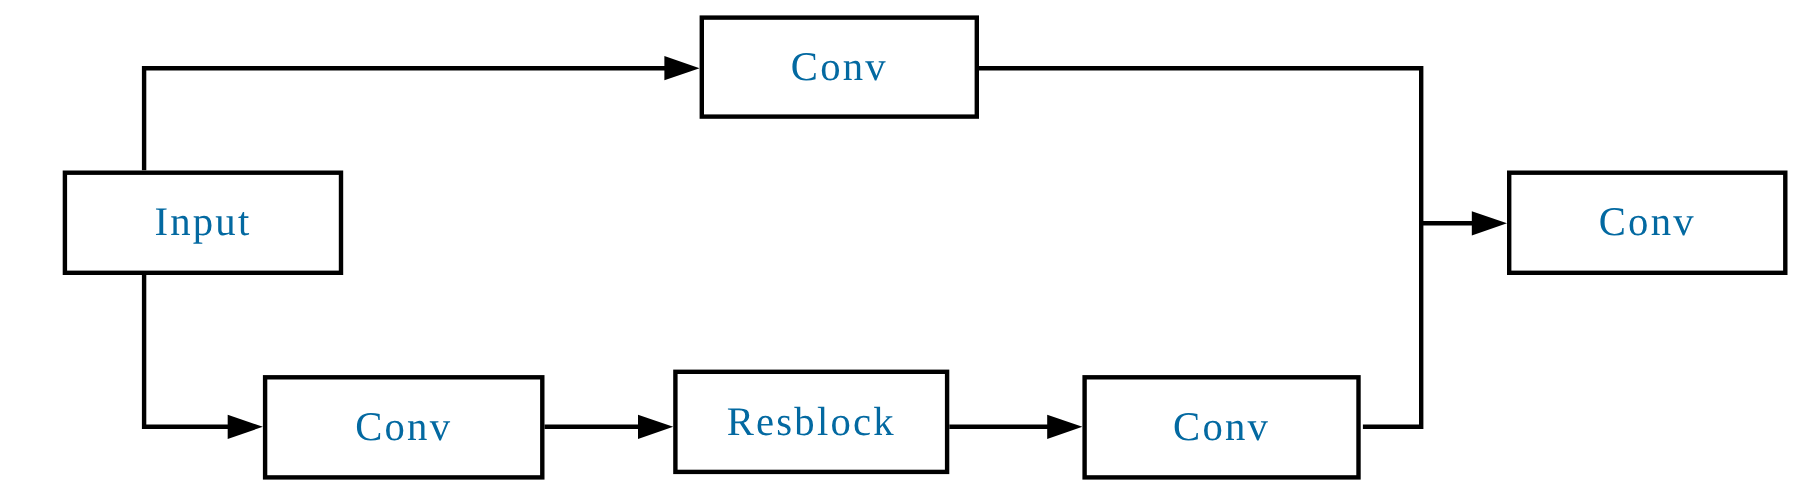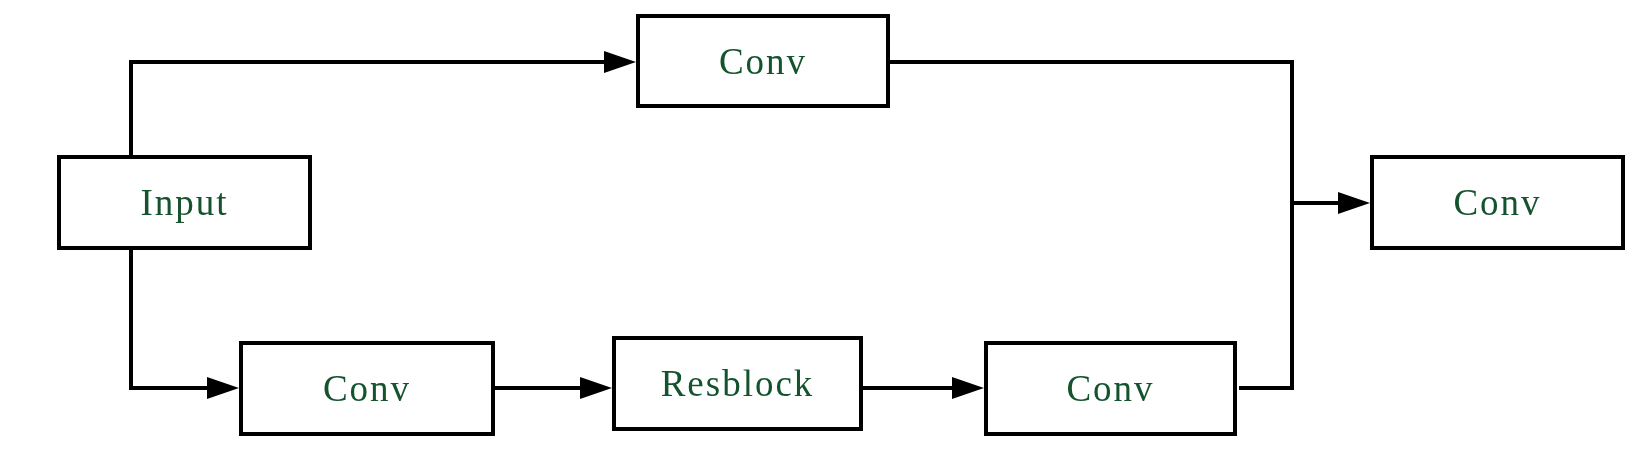--- a/index.html
+++ b/index.html
@@ -33,21 +33,21 @@
     stroke: none;
   }
   .node {
     position: absolute;
     box-sizing: border-box;
     border: 4px solid #000000;
     background: #ffffff;
     display: flex;
     align-items: center;
     justify-content: center;
-    color: #14532d;
+    color: #0369a1;
     font-size: 37px;
     letter-spacing: 2px;
     white-space: nowrap;
   }
   .node-input        { left: 13px;   top: 155px; width: 255px; height: 95px; margin-left: 44px; }
   .node-conv-top     { left: 636px;  top: 14px;  width: 254px; height: 94px; }
   .node-conv-b1      { left: 239px;  top: 341px; width: 256px; height: 95px; }
   .node-resblock     { left: 612px;  top: 336px; width: 251px; height: 95px; }
   .node-conv-b2      { left: 984px;  top: 341px; width: 253px; height: 95px; }
   .node-conv-out     { left: 1370px; top: 155px; width: 255px; height: 95px; }

